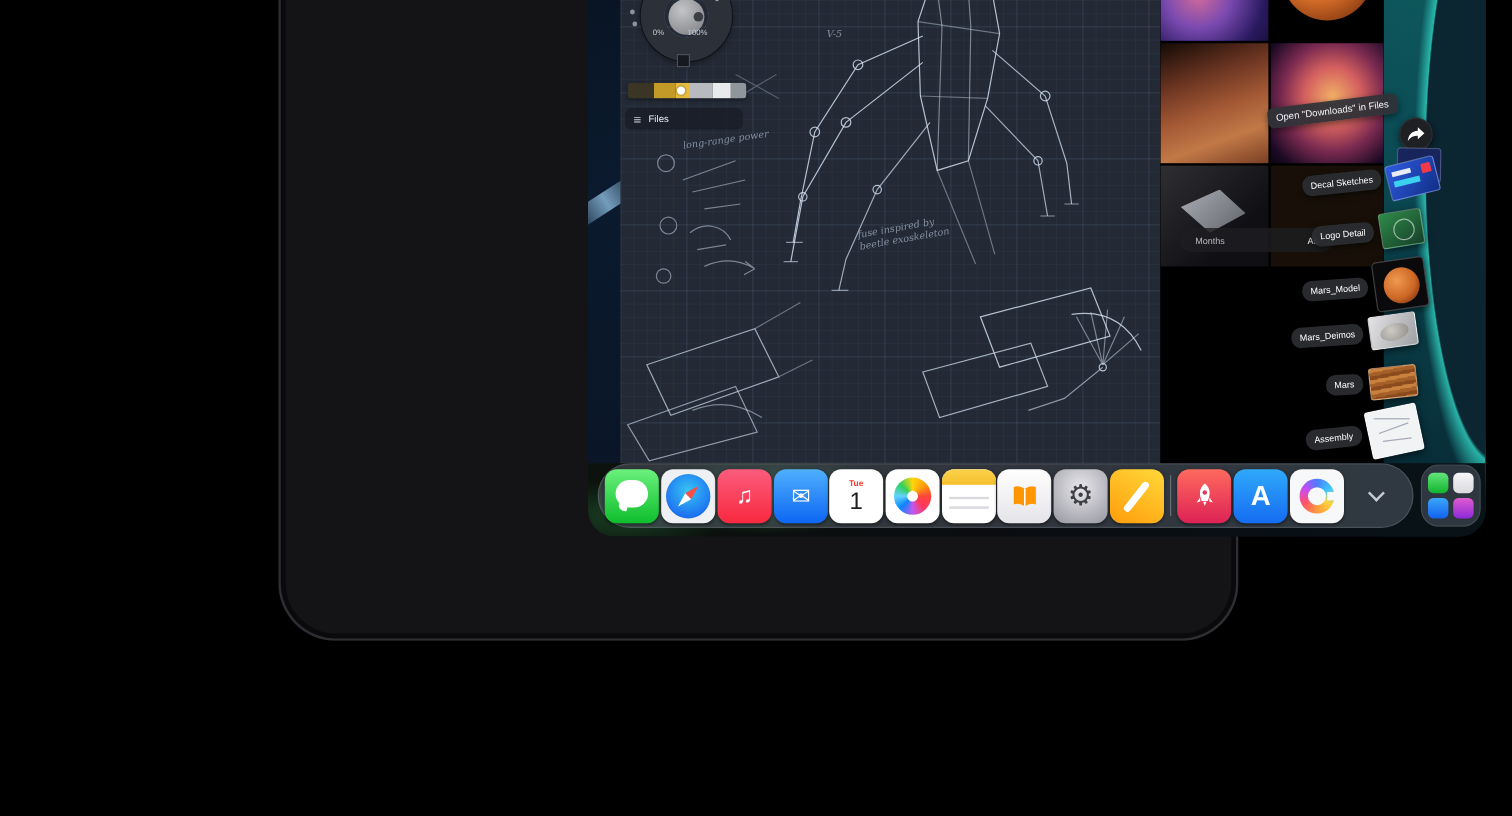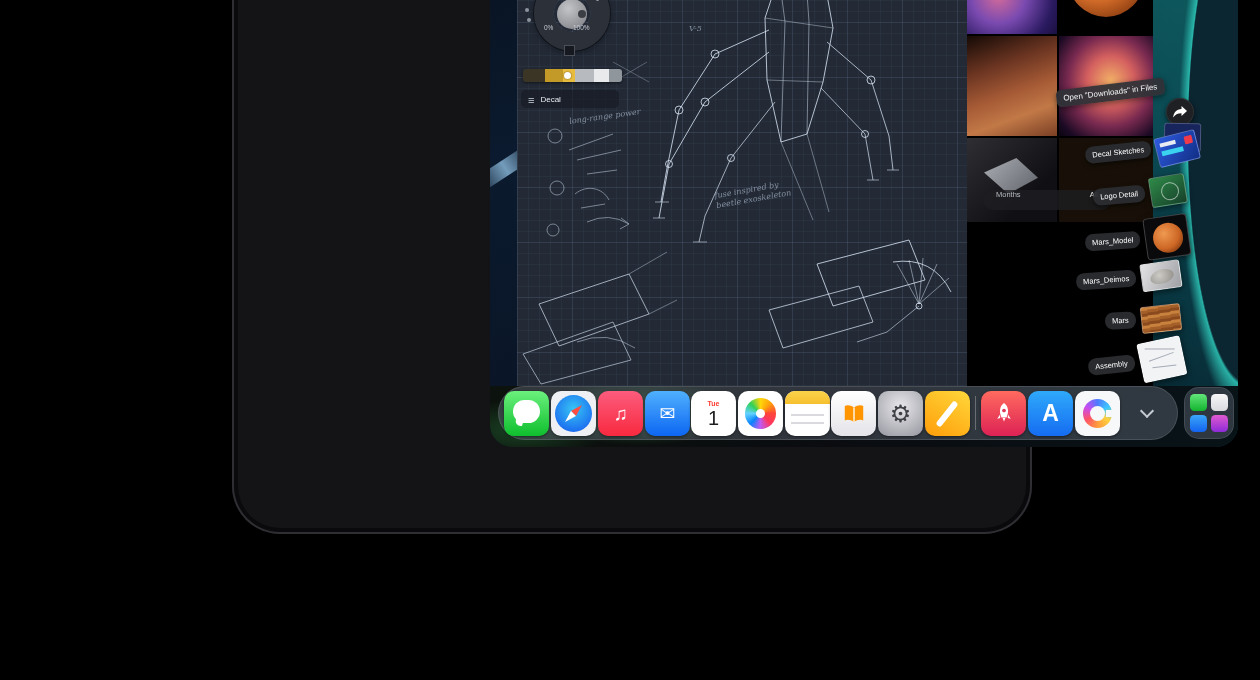--- a/index.html
+++ b/index.html
@@ -62,21 +62,21 @@
 .ph-mars{background:#000}
 .ph-mars::after{content:"";position:absolute;left:9px;top:7px;width:76px;height:76px;border-radius:50%;
   background:radial-gradient(circle at 40% 35%,#f09a52,#d06a28 50%,#8a3c10 82%,#57200a)}
 .ph-surface{background:linear-gradient(160deg,#140a06 0%,#6a3421 30%,#a55a35 55%,#c27947 75%,#7a3f24 100%)}
 .ph-orion{background:radial-gradient(ellipse at 55% 45%,#f2b066 0%,#d4605f 32%,#7a2a50 58%,#1c0a24 86%,#0a0510 100%)}
 .ph-voyager{background:linear-gradient(135deg,#2e2e33 0%,#101014 70%)}
 .ph-voyager::after{content:"";position:absolute;left:17px;top:20px;width:54px;height:36px;opacity:.9;
   background:linear-gradient(135deg,#babdc3,#686b72);clip-path:polygon(0 40%,60% 0,100% 55%,45% 100%)}
 .ph-dark{background:#181008}
 .segpill{position:absolute;left:16px;top:278px;width:128px;height:20px;border-radius:10px;background:rgba(30,30,34,.8);
-  display:flex;justify-content:space-between;padding:0 13px;z-index:5}
+  display:flex;align-items:center;justify-content:space-between;padding:0 13px;z-index:5}
 .seg-m{font-size:7.5px;color:#b6bac1}
 .seg-a{font-size:7.5px;color:#f3f4f6}
 
 
 .dockstrip{position:absolute;left:0;top:474px;width:748px;height:61px;z-index:30;
   background:
    radial-gradient(150px 46px at 150px 26px, rgba(66,162,86,.55), rgba(66,162,86,0) 72%),
    radial-gradient(120px 42px at 30px 44px, rgba(42,122,62,.45), rgba(42,122,62,0) 72%),
    linear-gradient(90deg,#0c120d 0%,#0a0c10 45%,#081318 100%)}
 
@@ -249,21 +249,21 @@
           <div class="sw" style="width:18px;background:#c39a28"></div>
           <div class="sw" style="width:12px;background:#e8bc3f"></div>
           <div class="sw" style="width:19px;background:#b7bbc0"></div>
           <div class="sw" style="width:15px;background:#e8eaec"></div>
           <div class="sw" style="width:13px;background:#8f969c"></div>
         </div>
         <div class="pal-dot"></div>
 
         <div class="layers">
           <span class="lic"></span>
-          <span class="layers-label">Decal</span>
+          <span class="layers-label">Files</span>
         </div>
       </div>
 
       <div class="photos">
         <div class="photo ph-nebula" style="left:0;top:22px;width:90px;height:100px"></div>
         <div class="photo ph-mars" style="left:92px;top:22px;width:94px;height:100px"></div>
         <div class="photo ph-surface" style="left:0;top:124px;width:90px;height:100px"></div>
         <div class="photo ph-orion" style="left:92px;top:124px;width:94px;height:100px"></div>
         <div class="photo ph-voyager" style="left:0;top:226px;width:90px;height:84px"></div>
         <div class="photo ph-dark" style="left:92px;top:226px;width:94px;height:84px"></div>

